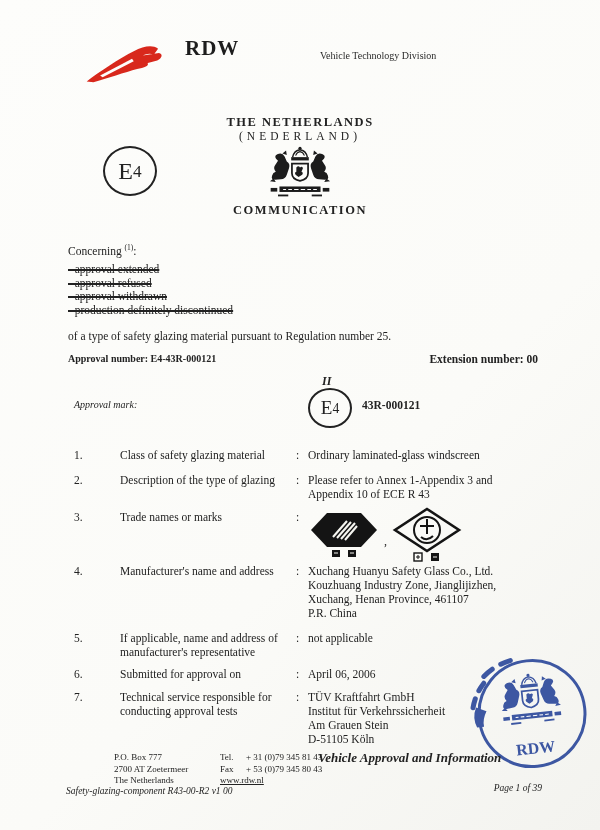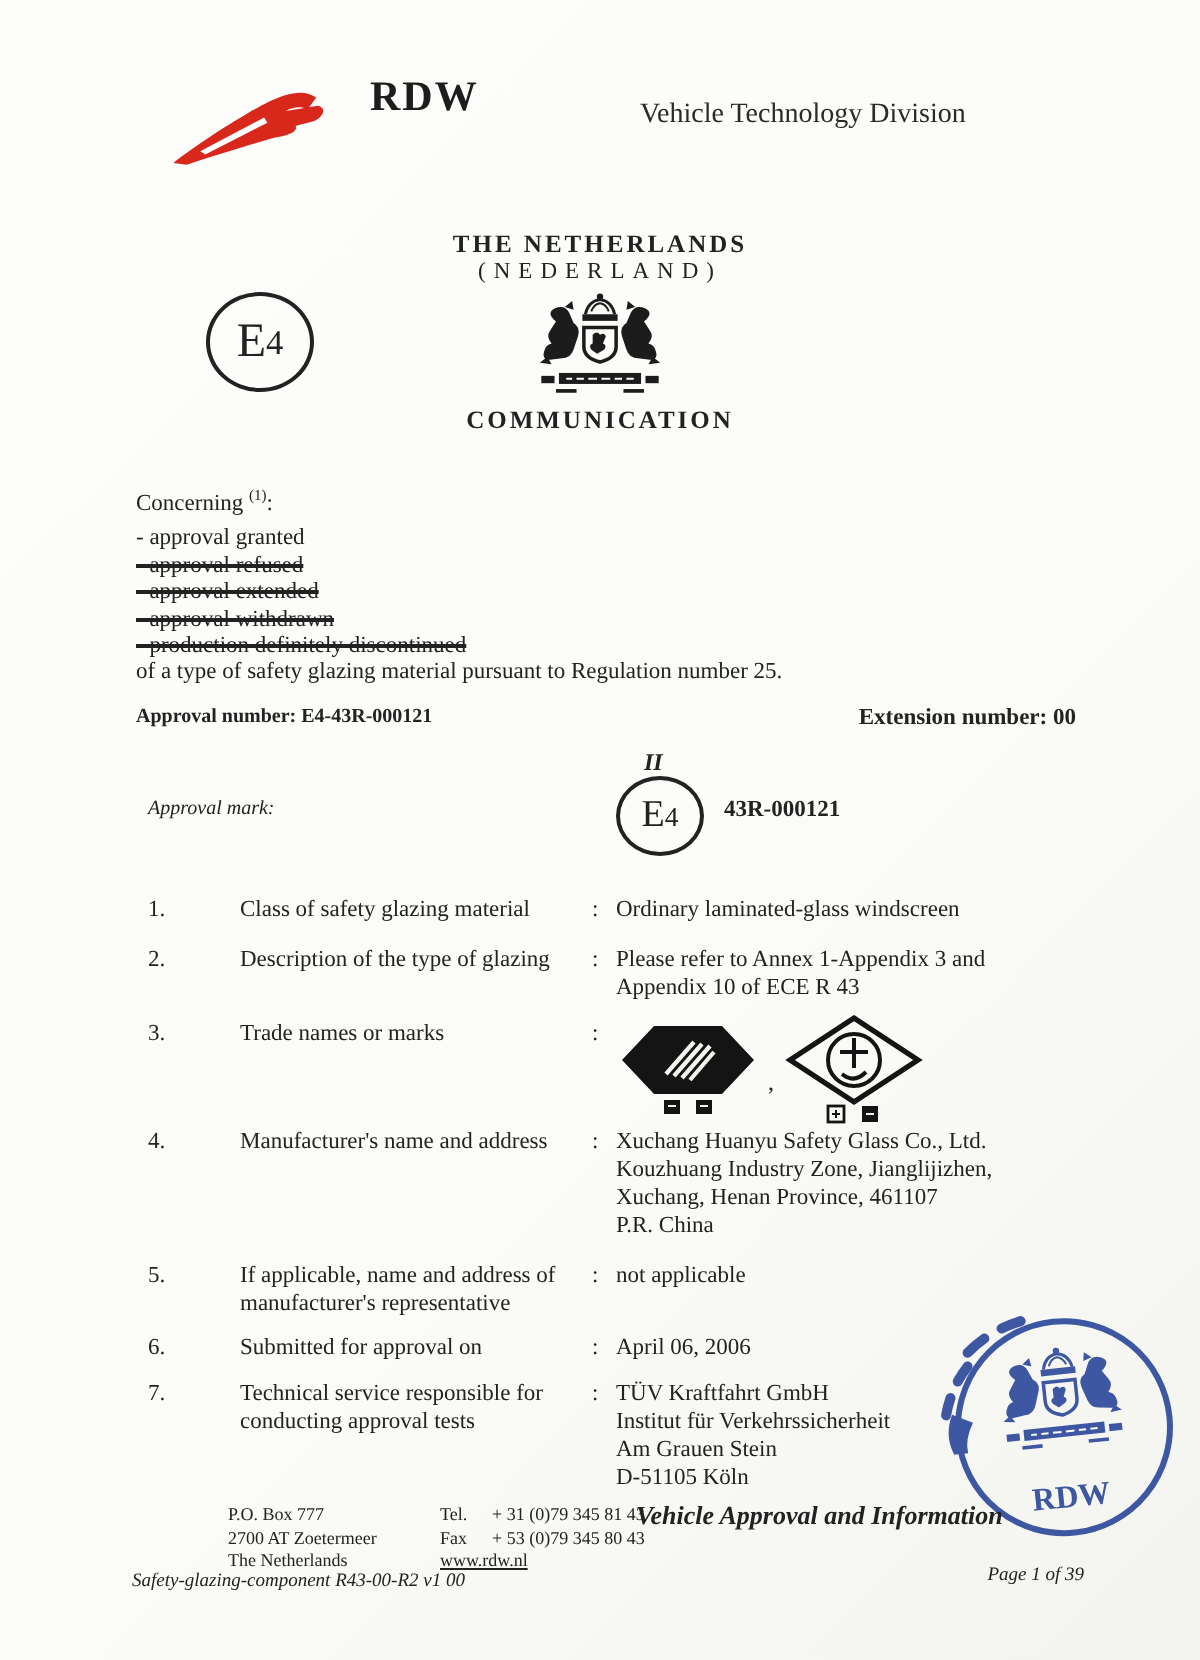--- a/index.html
+++ b/index.html
@@ -7,21 +7,21 @@
   body { font-family:"Liberation Serif", serif; color:#222; }
   .page {
     position:relative; width:600px; height:830px; overflow:hidden;
     background:linear-gradient(135deg,#fdfdfb 0%, #fbfbf8 60%, #f3f3ef 100%);
     padding-left:48px;
   }
 
   
   .brand-logo { position:absolute; left:84px; top:42px; width:86px; height:42px; }
   .brand-name { position:absolute; left:185px; top:36px; font-size:21px; font-weight:600; letter-spacing:1px; color:#1d1d1d; }
-  .division   { position:absolute; left:320px; top:50px; font-size:14px; color:#2a2a2a; }
+  .division   { position:absolute; left:320px; top:50px; font-size:10px; color:#2a2a2a; }
 
   
   .country { position:absolute; top:115px; left:0; width:100%; text-align:center; font-size:12.5px; font-weight:bold; letter-spacing:1.5px; }
   .country-native { position:absolute; top:130px; left:0; width:100%; text-align:center; font-size:11.5px; letter-spacing:4px; }
   .coa-center { position:absolute; left:256px; top:143px; width:88px; height:62px; color:#1c1c1c; }
   .communication { position:absolute; top:203px; left:0; width:100%; text-align:center; font-size:12.5px; font-weight:bold; letter-spacing:1.5px; }
 
   .e-circle {
     border:2.2px solid #222; border-radius:50%;
     display:flex; align-items:center; justify-content:center;
@@ -121,23 +121,22 @@
   <svg class="coa-center" viewBox="0 0 120 80">
     <use href="#coa"></use>
   </svg>
 
   <div class="communication">COMMUNICATION</div>
 
   <div class="concerning">
     <span>Concerning</span>&nbsp;<sup>(1)</sup><span>:</span>
   </div>
   <div class="options">
-    <div>- approval granted</div>
+    <div class="struck">- approval extended</div>
     <div class="struck">- approval refused</div>
-    <div class="struck">- approval extended</div>
     <div class="struck">- approval withdrawn</div>
     <div class="struck">- production definitely discontinued</div>
   </div>
   <div class="subject">of a type of safety glazing material pursuant to Regulation number 25.</div>
 
   <div class="appr-number">Approval number: E4-43R-000121</div>
   <div class="ext-number">Extension number: 00</div>
 
   <div class="mark-label">Approval mark:</div>
   <div class="mark-roman">II</div>

